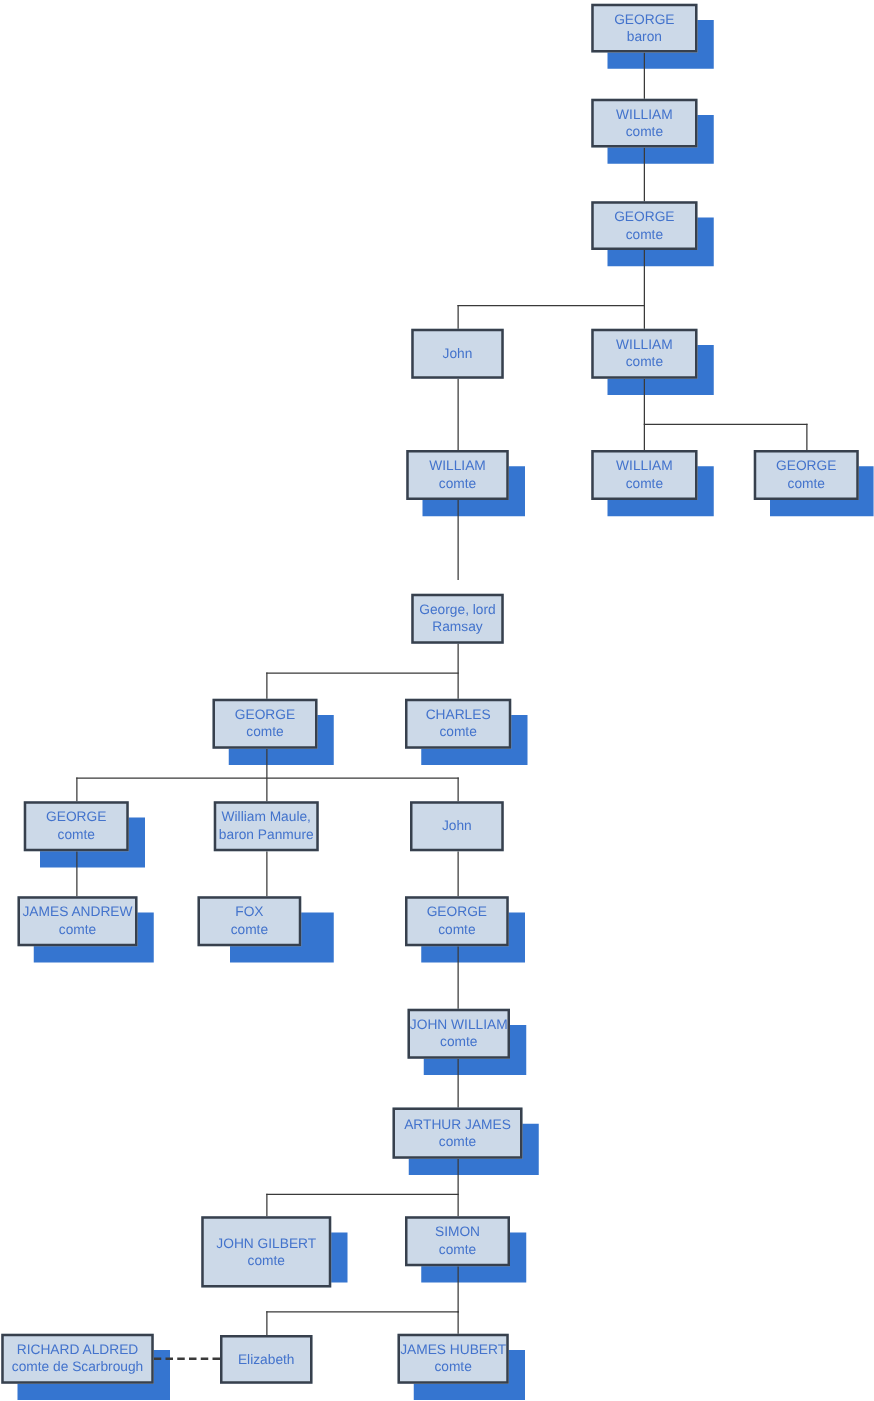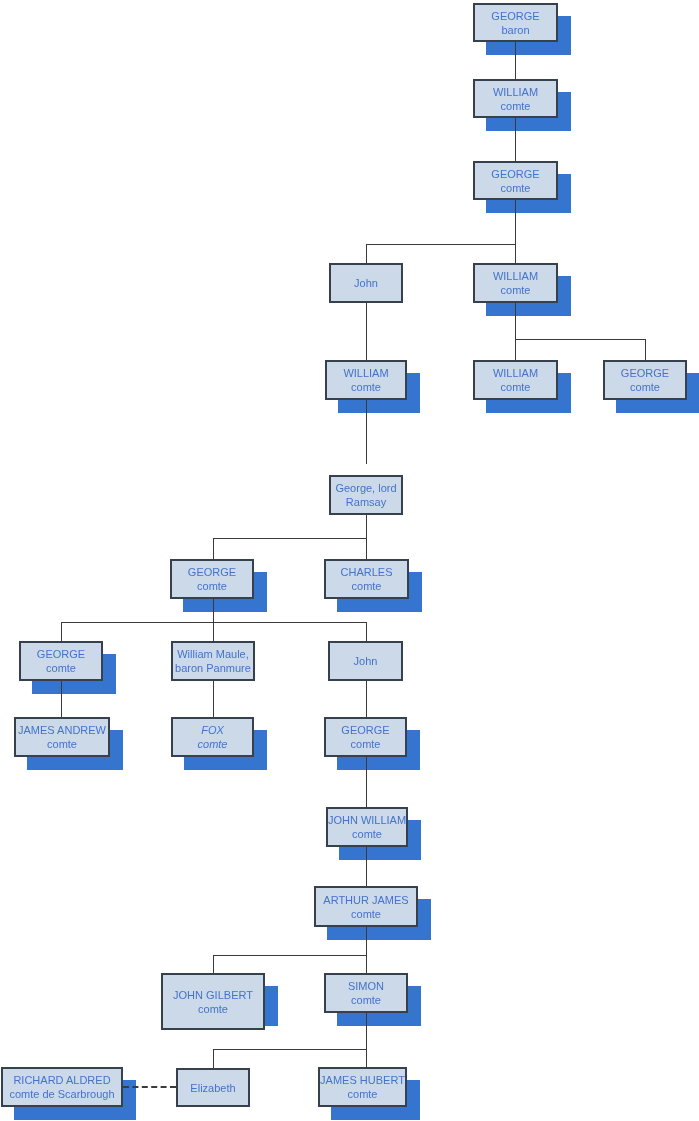--- a/index.html
+++ b/index.html
@@ -162,21 +162,21 @@
       <span class="node-line">William Maule,</span>
       <span class="node-line">baron Panmure</span>
     </div>
     <div class="node" style="left: 328px; top: 641px; width: 75px; height: 40px;">
       <span class="node-line">John</span>
     </div>
     <div class="node" style="left: 14px; top: 717px; width: 96px; height: 40px;">
       <span class="node-line">JAMES ANDREW</span>
       <span class="node-line">comte</span>
     </div>
-    <div class="node" style="left: 171px; top: 717px; width: 83px; height: 40px; font-style: italic;">
+    <div class="node" style="left: 158px; top: 717px; width: 83px; height: 40px;">
       <span class="node-line">FOX</span>
       <span class="node-line">comte</span>
     </div>
     <div class="node" style="left: 324px; top: 717px; width: 83px; height: 40px;">
       <span class="node-line">GEORGE</span>
       <span class="node-line">comte</span>
     </div>
     <div class="node" style="left: 326px; top: 807px; width: 82px; height: 40px;">
       <span class="node-line">JOHN WILLIAM</span>
       <span class="node-line">comte</span>

